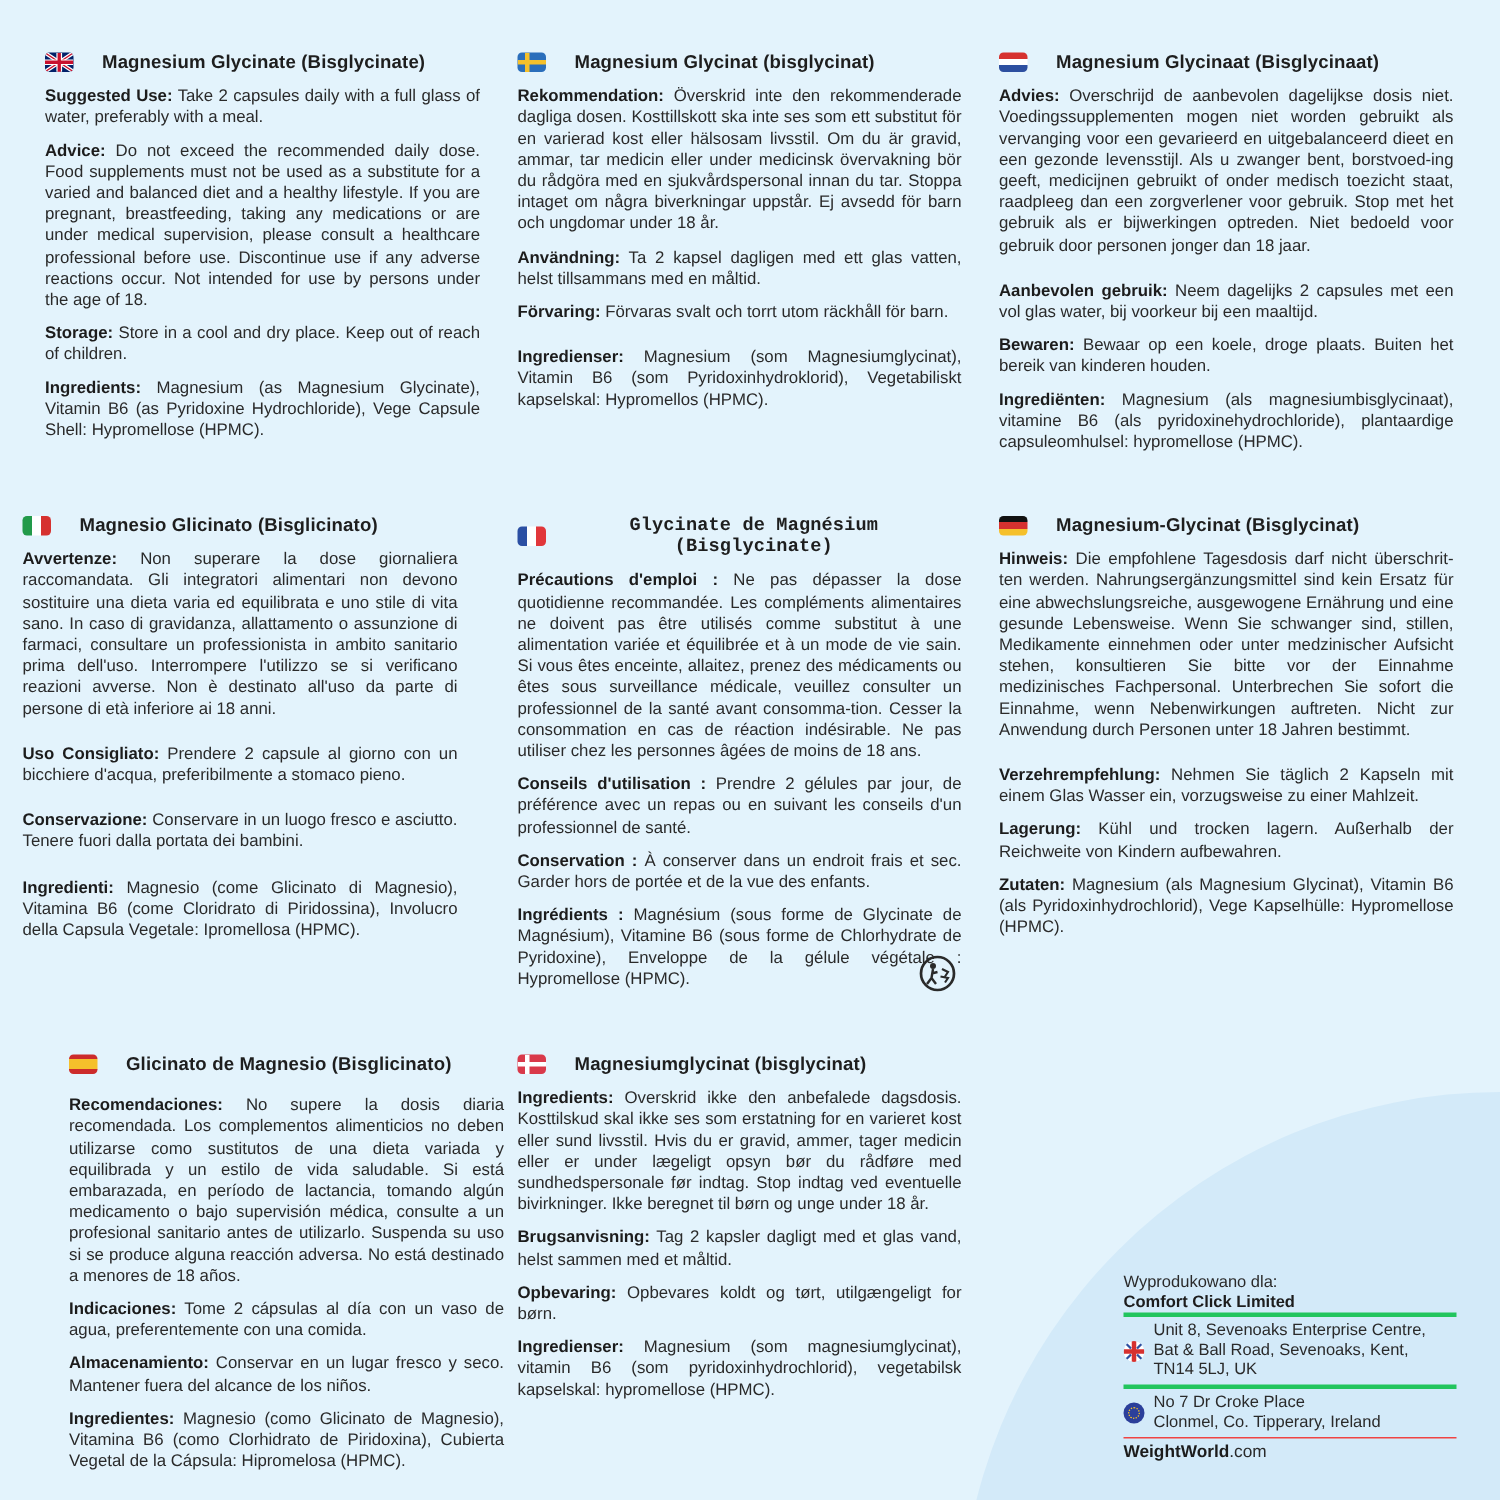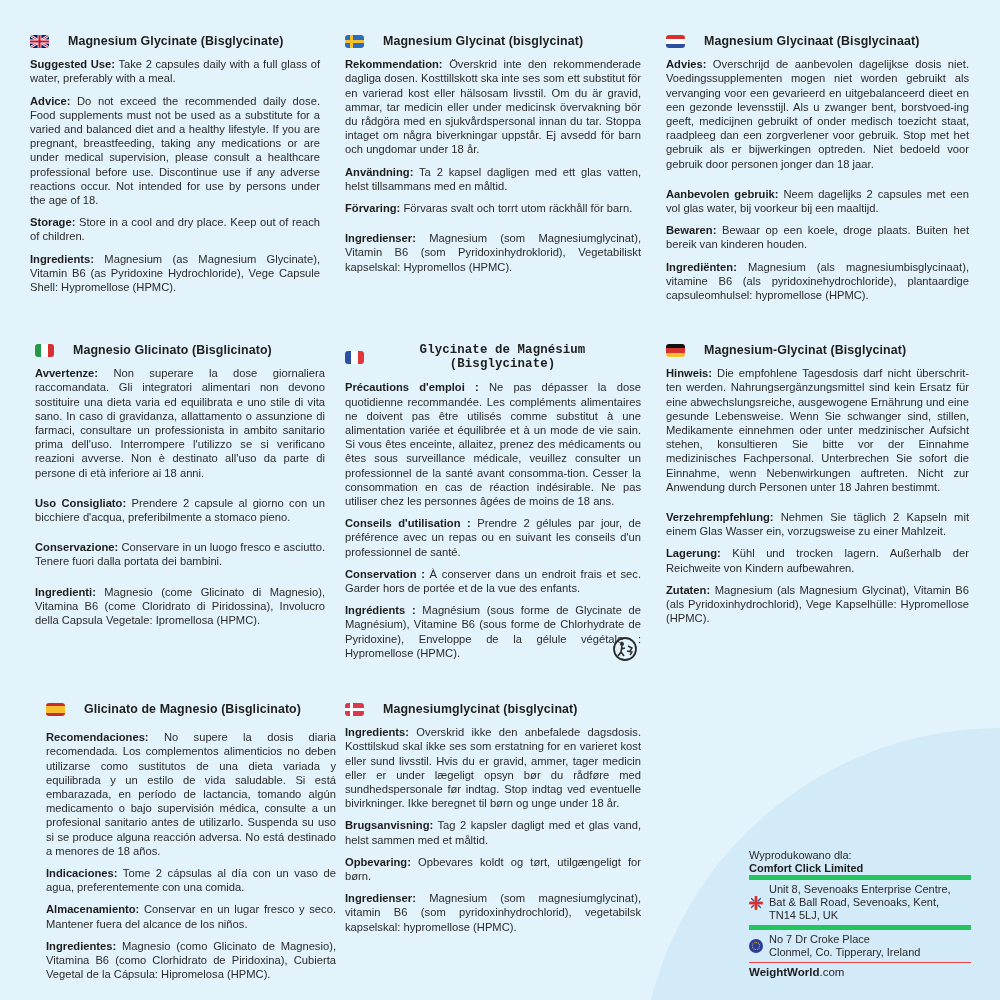--- a/index.html
+++ b/index.html
@@ -36,21 +36,21 @@
   .flag-es { background: linear-gradient(#cc2b2b 0 25%, #f5c02b 25% 75%, #cc2b2b 75% 100%); }
   .flag-dk { background: #d9394a; }
 
   .recycle-icon {
     position: absolute; left: 612px; top: 636px; width: 26px; height: 26px; z-index: 1;
   }
 
   .footer-box { position: absolute; left: 749px; top: 849px; width: 222px; z-index: 1; font-size: 11px; line-height: 13px; }
   .footer-box .made-for { color: #2a2a2a; }
   .footer-box .company { font-weight: bold; color: #1c1c1c; }
-  .footer-row { display: flex; align-items: center; gap: 6px; border-top: 5px solid #22c55e; padding: 3px 0; }
+  .footer-row { display: flex; align-items: center; gap: 6px; border-top: 3px solid #22c55e; padding: 3px 0; }
   .footer-row:first-of-type { margin-top: 4px; }
   .footer-row .mini-flag { width: 14px; height: 14px; border-radius: 50%; flex: 0 0 auto; overflow: hidden; }
   .eu-flag { background: #2b3f9a; position: relative; }
   .eu-flag::after { content: ""; position: absolute; inset: 3px; border: 1px dotted #f5c02b; border-radius: 50%; }
   .footer-brand { border-top: 1px solid #ef4444; padding-top: 3px; font-size: 11.5px; }
   .footer-brand b { color: #1c1c1c; }
 </style>
 </head>
 <body>
 
@@ -94,21 +94,21 @@
   <div class="s-title">
     <span class="flag flag-nl"></span>
     <span class="title-text">Magnesium Glycinaat (Bisglycinaat)</span>
   </div>
   <p class="para"><b>Advies:</b><span> Overschrijd de aanbevolen dagelijkse dosis niet. Voedingssupplementen mogen niet worden gebruikt als vervanging voor een gevarieerd en uitgebalanceerd dieet en een gezonde levensstijl. Als u zwanger bent, borstvoed-ing geeft, medicijnen gebruikt of onder medisch toezicht staat, raadpleeg dan een zorgverlener voor gebruik. Stop met het gebruik als er bijwerkingen optreden. Niet bedoeld voor gebruik door personen jonger dan 18 jaar.</span></p>
   <p class="para gap-extra"><b>Aanbevolen gebruik:</b><span> Neem dagelijks 2 capsules met een vol glas water, bij voorkeur bij een maaltijd.</span></p>
   <p class="para"><b>Bewaren:</b><span> Bewaar op een koele, droge plaats. Buiten het bereik van kinderen houden.</span></p>
   <p class="para"><b>Ingrediënten:</b><span> Magnesium (als magnesiumbisglycinaat), vitamine B6 (als pyridoxinehydrochloride), plantaardige capsuleomhulsel: hypromellose (HPMC).</span></p>
 </div>
 
-<div class="section" style="left:35px; top:343px; width:290px;">
+<div class="section" style="left:15px; top:343px; width:290px;">
   <div class="s-title">
     <span class="flag flag-it"></span>
     <span class="title-text">Magnesio Glicinato (Bisglicinato)</span>
   </div>
   <p class="para"><b>Avvertenze:</b><span> Non superare la dose giornaliera raccomandata. Gli integratori alimentari non devono sostituire una dieta varia ed equilibrata e uno stile di vita sano. In caso di gravidanza, allattamento o assunzione di farmaci, consultare un professionista in ambito sanitario prima dell'uso. Interrompere l'utilizzo se si verificano reazioni avverse. Non è destinato all'uso da parte di persone di età inferiore ai 18 anni.</span></p>
   <p class="para gap-extra"><b>Uso Consigliato:</b><span> Prendere 2 capsule al giorno con un bicchiere d'acqua, preferibilmente a stomaco pieno.</span></p>
   <p class="para gap-extra"><b>Conservazione:</b><span> Conservare in un luogo fresco e asciutto. Tenere fuori dalla portata dei bambini.</span></p>
   <p class="para gap-extra"><b>Ingredienti:</b><span> Magnesio (come Glicinato di Magnesio), Vitamina B6 (come Cloridrato di Piridossina), Involucro della Capsula Vegetale: Ipromellosa (HPMC).</span></p>
 </div>
 

